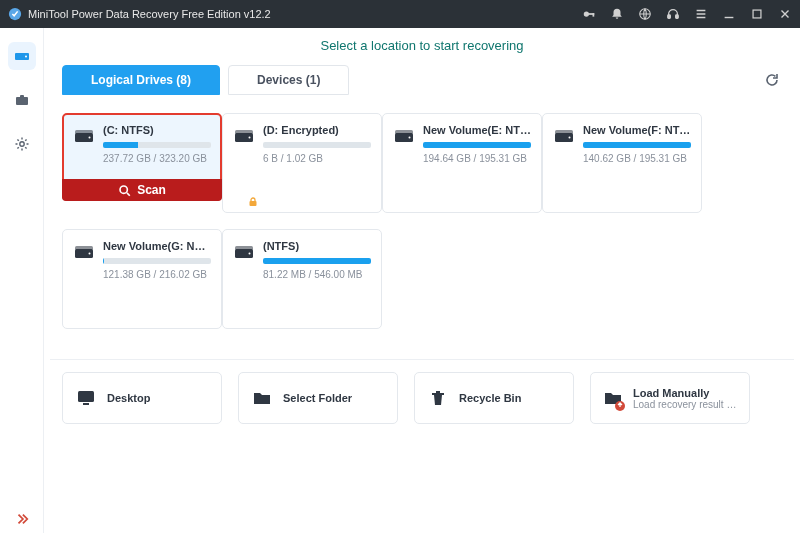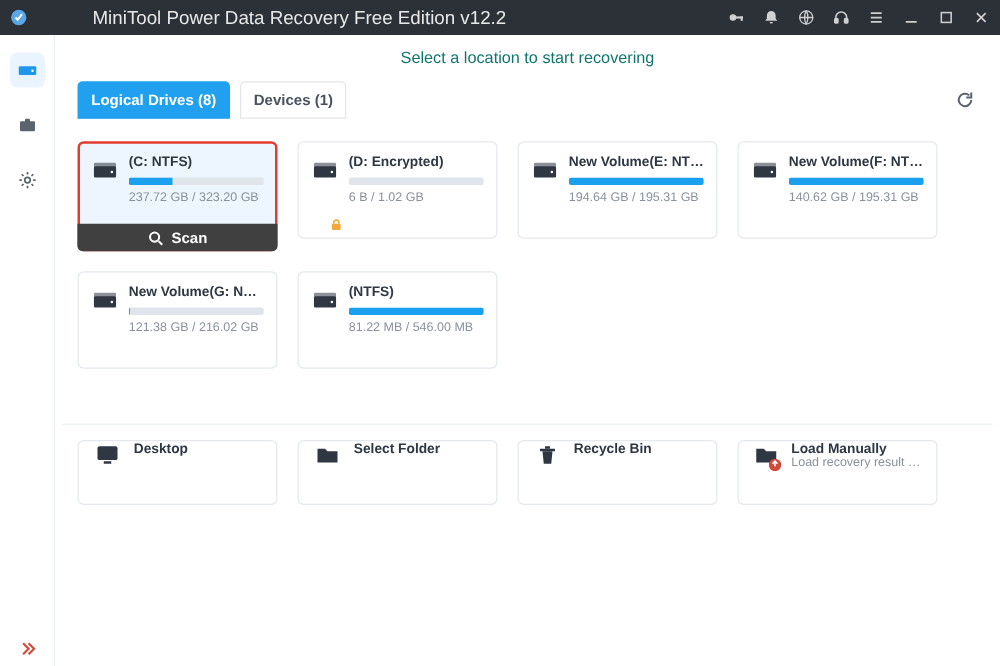--- a/index.html
+++ b/index.html
@@ -1,54 +1,54 @@
 <!DOCTYPE html>
 <html><head>
 <meta charset="utf-8">
 <style>
   * { box-sizing: border-box; margin: 0; padding: 0; }
   body { font-family: "Segoe UI", Arial, sans-serif; font-size: 12px; background: #fff; width: 800px; height: 533px; overflow: hidden; }
   .titlebar { height: 28px; background: #2b3137; color: #e8e8e8; display: flex; align-items: center; padding: 0 8px; }
   .titlebar .logo { width: 14px; height: 14px; margin-right: 6px; }
-  .titlebar .title { font-size: 15px; flex: 0 0 auto; margin-left: 46px; }
+  .titlebar .title { font-size: 11px; flex: 0 0 auto; }
   .titlebar .spacer { flex: 1; }
   .titlebar .tb-icons { display: flex; align-items: center; gap: 14px; }
   .titlebar .tb-icons span, .titlebar .tb-icons svg { width: 14px; height: 14px; display: inline-flex; align-items: center; justify-content: center; cursor: pointer; color: #d0d0d0; }
 
   .main { display: flex; height: calc(533px - 28px); background: #fff; }
   .sidebar { width: 44px; background: #fff; border-right: 1px solid #eceff3; display: flex; flex-direction: column; align-items: center; padding-top: 14px; gap: 16px; }
   .side-btn { width: 28px; height: 28px; border-radius: 6px; display: flex; align-items: center; justify-content: center; cursor: pointer; color: #5a6370; }
   .side-btn.active { background: #eaf4fe; color: #1f97ea; }
   .side-spacer { flex: 1; }
 
   .content { flex: 1; padding: 10px 18px 14px 18px; overflow: hidden; }
   .heading { text-align: center; font-size: 13px; color: #0f766e; margin-bottom: 12px; }
 
   .tabs-row { display: flex; align-items: center; gap: 8px; margin-bottom: 18px; }
-  .tab { height: 30px; padding: 0 10px; border: 1px solid #e2e6eb; border-radius: 4px 4px 0 0; display: flex; align-items: center; font-size: 12px; font-weight: 600; color: #4a5260; background: #fff; cursor: pointer; }
+  .tab { height: 30px; padding: 0 28px; border: 1px solid #e2e6eb; border-radius: 4px 4px 0 0; display: flex; align-items: center; font-size: 12px; font-weight: 600; color: #4a5260; background: #fff; cursor: pointer; }
   .tab.active { background: #21a0f0; border-color: #21a0f0; color: #fff; }
   .tabs-spacer { flex: 1; }
   .refresh { width: 20px; height: 20px; cursor: pointer; color: #5a6370; display:flex; align-items:center; justify-content:center;}
 
-  .drive-grid { display: grid; grid-template-columns: repeat(4, 160px); gap: 16px 16px; margin-bottom: 44px; }
-  .drive-card { height: 78px; border: 1px solid #e4e8ed; border-radius: 5px; background: #fff; padding: 10px 10px 8px 12px; display: flex; gap: 8px; position: relative; cursor: pointer; }
+  .drive-grid { display: grid; grid-template-columns: repeat(4, 160px); gap: 16px 0; margin-bottom: 30px; }
+  .drive-card { height: 100px; border: 1px solid #e4e8ed; border-radius: 5px; background: #fff; padding: 10px 10px 8px 12px; display: flex; gap: 8px; position: relative; cursor: pointer; }
   .drive-card.selected { border: 2px solid #e33b2e; background: #edf6fe; padding: 9px 9px 7px 11px; height: 88px; }
   .drive-icon { width: 20px; display: flex; align-items: flex-start; padding-top: 6px; color: #2f3742; position: relative; }
   .drive-icon .lock { position: absolute; right: -3px; bottom: -3px; width: 10px; height: 10px; }
   .drive-info { flex: 1; overflow: hidden; }
   .drive-name { font-size: 11px; font-weight: 700; color: #2f3742; white-space: nowrap; overflow: hidden; text-overflow: ellipsis; }
   .drive-bar { height: 6px; background: #dfe5ea; border-radius: 2px; margin: 6px 0 5px 0; position: relative; overflow: hidden; }
   .drive-bar-fill { height: 100%; background: #1aa0ee; }
   .drive-size { font-size: 10px; color: #8a919c; white-space: nowrap; }
-  .scan-bar { position: absolute; left: -2px; right: -2px; bottom: -2px; height: 22px; background: #404040; color: #fff; display: flex; align-items: center; justify-content: center; gap: 6px; font-size: 12px; font-weight: 600; border-radius: 0 0 4px 4px; }
+  .scan-bar { position: absolute; left: -2px; right: -2px; bottom: -2px; height: 22px; background: #b91c1c; color: #fff; display: flex; align-items: center; justify-content: center; gap: 6px; font-size: 12px; font-weight: 600; border-radius: 0 0 4px 4px; }
 
   .section-divider { height: 1px; background: #eceff3; margin: 4px -12px 12px -12px; }
   .section-title { font-size: 12px; font-weight: 700; color: #66707d; margin-bottom: 12px; }
   .loc-grid { display: grid; grid-template-columns: repeat(4, 160px); gap: 16px; }
-  .loc-card { height: 52px; border: 1px solid #e4e8ed; border-radius: 5px; display: flex; gap: 10px; padding: 0 12px; cursor: pointer; }
+  .loc-card { height: 52px; border: 1px solid #e4e8ed; border-radius: 5px; display: flex; align-items: center; gap: 10px; padding: 0 12px; cursor: pointer; }
   .loc-icon { width: 22px; height: 22px; display:flex; align-items:center; justify-content:center; color: #2f3742;}
   .loc-text { display:flex; flex-direction:column; }
   .loc-title { font-size: 11px; font-weight: 700; color: #2f3742; }
   .loc-sub { font-size: 10px; color: #8a919c; white-space: nowrap; overflow:hidden; text-overflow: ellipsis; max-width: 105px;}
 </style>
 </head>
 <body>
 
 <div class="titlebar">
   <svg class="logo" viewBox="0 0 16 16">

